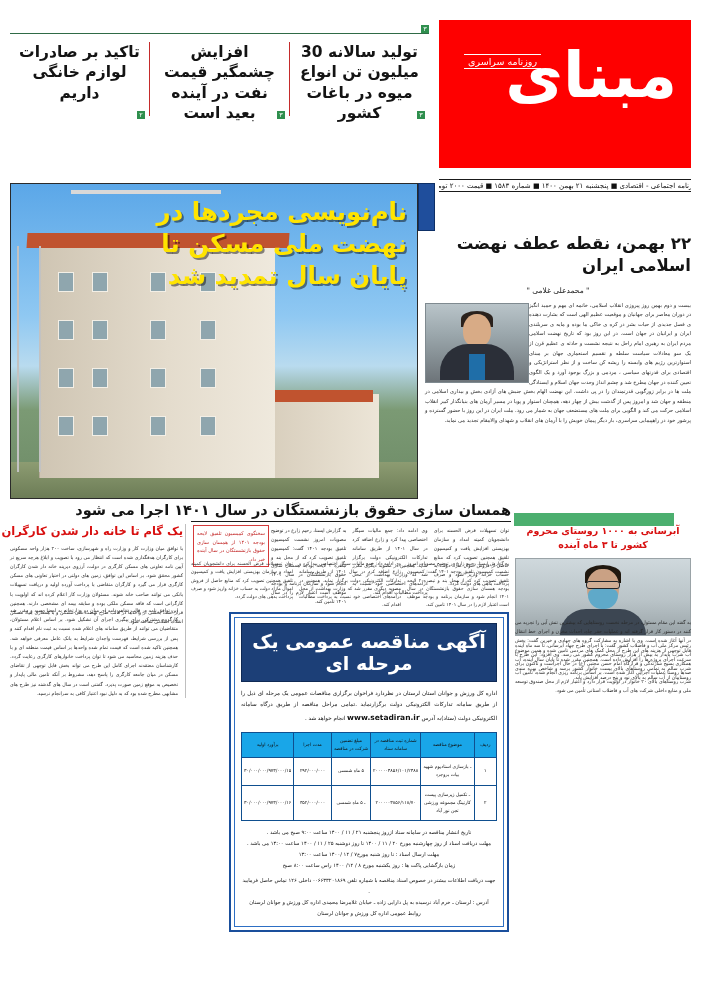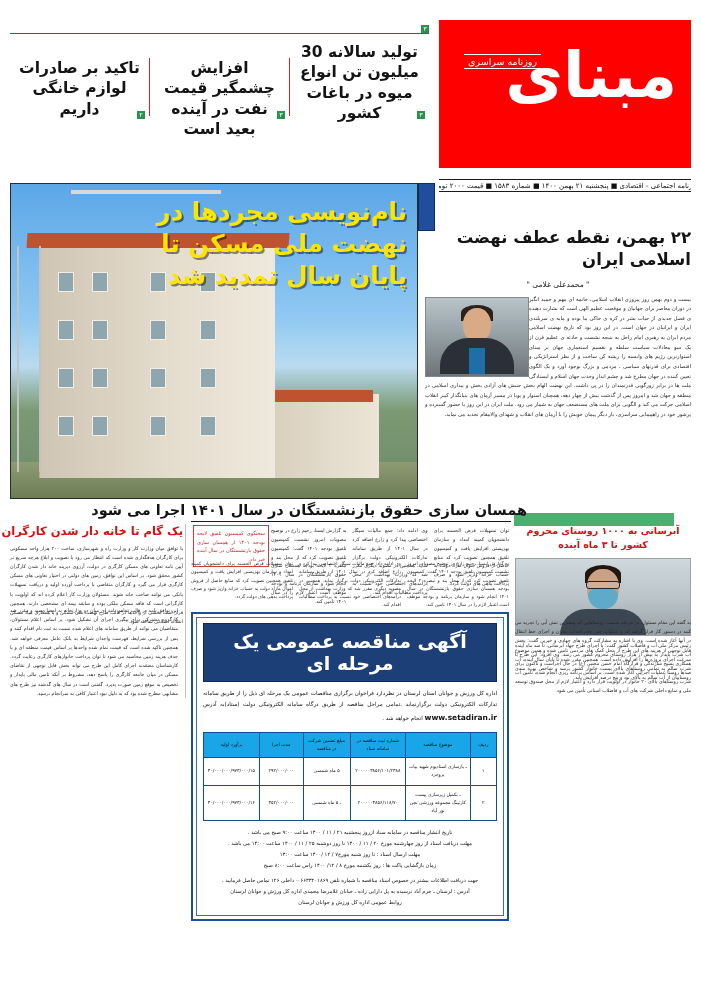--- a/index.html
+++ b/index.html
@@ -115,21 +115,21 @@
     flex-direction: row;
     margin-top: 8px;
     height: 74px;
   }
   .sub-col {
     flex: 1;
     padding: 0 7px;
     position: relative;
     text-align: center;
   }
-  .sub-col + .sub-col { border-right: 1.5px solid #c52b2b; margin-top: 16px; }
+  .sub-col + .sub-col { border-right: 1.5px solid #c52b2b; }
   .sub-col-text {
     color: #141414;
     font-size: 15.5px;
     font-weight: bold;
     line-height: 1.32;
     letter-spacing: -0.4px;
   }
   .pagebox-sub {
     position: absolute;
     right: 4px; bottom: -3px;
@@ -227,21 +227,21 @@
     height: 11px;
     width: 100%;
   }
   .edit-headline {
     clear: both;
     color: #141414;
     font-size: 16.5px;
     font-weight: bold;
     line-height: 1.35;
     text-align: right;
-    margin-top: 1px;
+    margin-top: 7px;
     letter-spacing: -0.3px;
   }
   .edit-author {
     font-size: 7.5px;
     color: #1a1a1a;
     text-align: center;
     margin-top: 8px;
     margin-bottom: 6px;
   }
   .edit-body {
@@ -285,21 +285,21 @@
   }
   .edit-photo .shirt {
     position: absolute;
     left: 50%; bottom: 0;
     transform: translateX(-50%);
     width: 16px; height: 26px;
     background: #1f6ea8;
   }
   .pension-head {
     position: absolute;
-    top: 502px; right: 174px;
+    top: 502px; right: 190px;
     width: 320px;
     text-align: center;
     font-size: 14.5px;
     font-weight: bold;
     color: #141414;
     letter-spacing: -0.3px;
     white-space: nowrap;
   }
   .pension-head-rule {
     position: absolute;
@@ -431,21 +431,21 @@
     font-size: 4.8px;
     line-height: 1.9;
     text-align: justify;
     color: #2a2a2a;
   }
 
   
   .tender {
     position: absolute;
     top: 612px; right: 192px;
-    width: 318px;
+    width: 280px;
     border: 2px solid #1a4f9c;
     background: #ffffff;
     padding: 3px;
   }
   .tender-inner { border: 1px solid #2d6fc4; padding: 5px 6px 7px 6px; }
   .tender-title-bar {
     background: #1c3f77;
     color: #ffffff;
     text-align: center;
     font-size: 19px;

